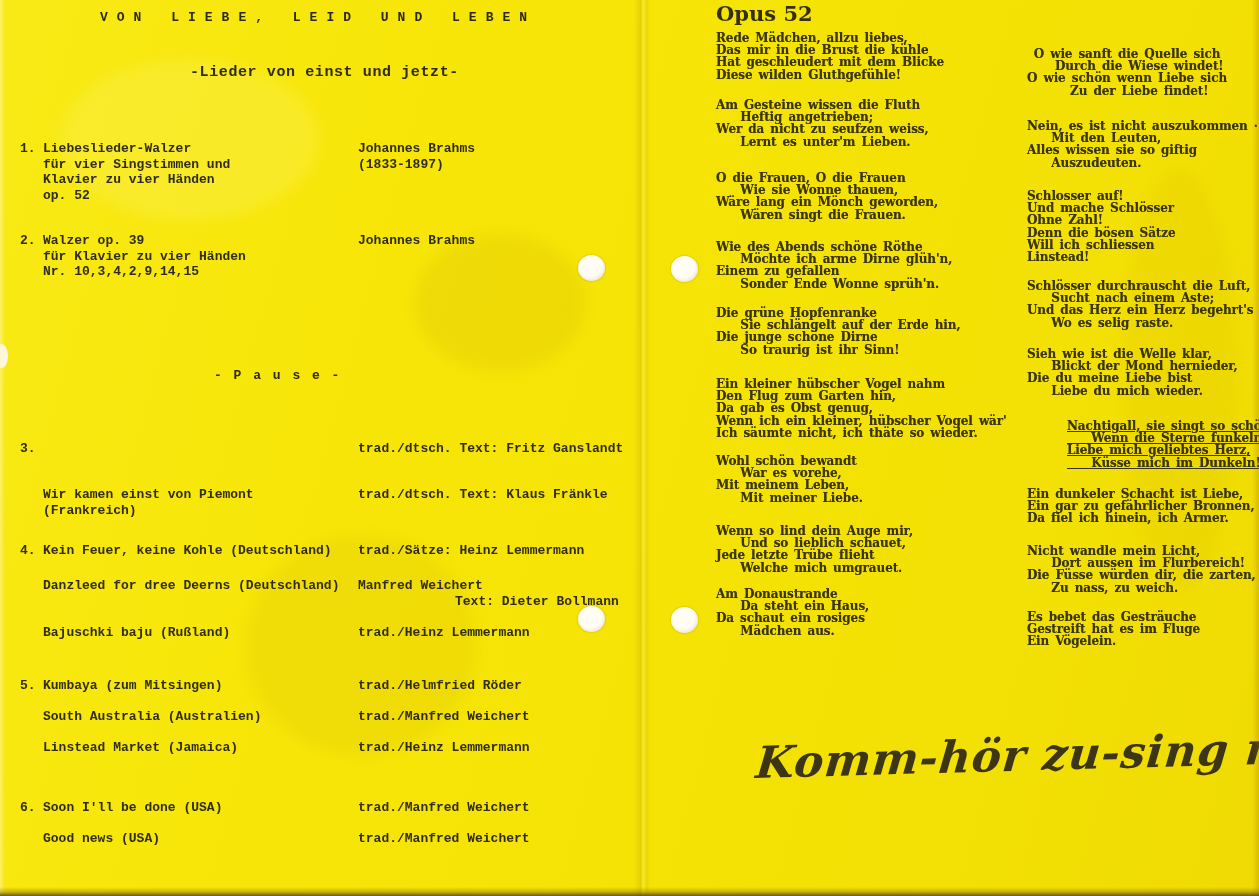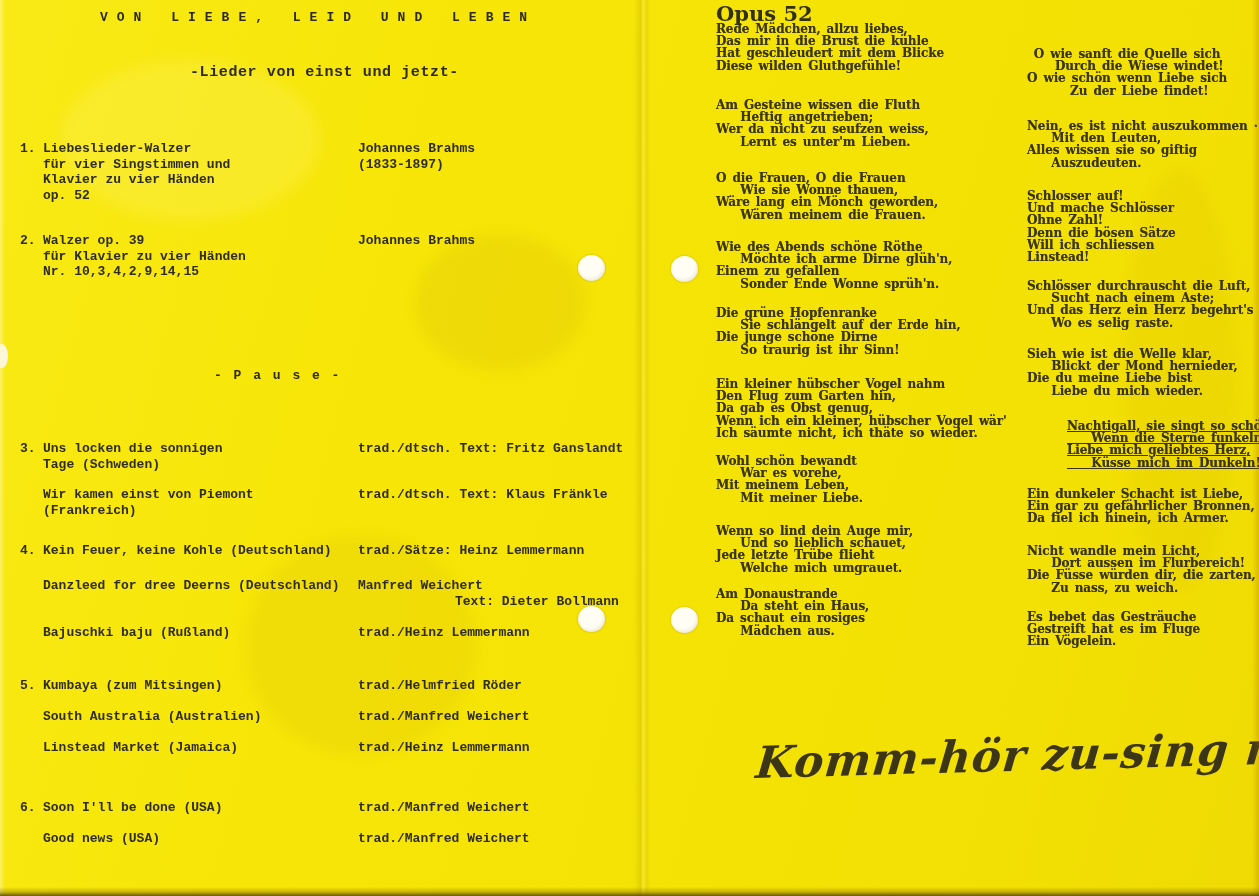--- a/index.html
+++ b/index.html
@@ -67,21 +67,21 @@
     <div class="lp-title">VON LIEBE, LEID UND LEBEN</div>
     <div class="lp-subtitle">-Lieder von einst und jetzt-</div>
     <div id="program-list">
         <div class="prog-row" style="top: 141px;"><span class="prog-num">1.</span><div class="prog-title"><div class="mono-line">Liebeslieder-Walzer</div><div class="mono-line">für vier Singstimmen und</div><div class="mono-line">Klavier zu vier Händen</div><div class="mono-line">op. 52</div></div><div class="prog-credit">
             <div class="mono-line">Johannes Brahms</div>
             <div class="mono-line">(1833-1897)</div>
           </div></div>
         <div class="prog-row" style="top: 233px;"><span class="prog-num">2.</span><div class="prog-title"><div class="mono-line">Walzer op. 39</div><div class="mono-line">für Klavier zu vier Händen</div><div class="mono-line">Nr. 10,3,4,2,9,14,15</div></div><div class="prog-credit">
             <div class="mono-line">Johannes Brahms</div>
           </div></div>
-        <div class="prog-row" style="top: 441px;"><span class="prog-num">3.</span><div class="prog-title"><div class="mono-line">Uns locken die sonnigen</div><div class="mono-line">Tage (Schweden)</div></div><div class="prog-credit">
+        <div class="prog-row" style="top: 441px;"><span class="prog-num">3.</span><div class="prog-credit">
             <div class="mono-line">trad./dtsch. Text: Fritz Ganslandt</div>
           </div></div>
         <div class="prog-row" style="top: 487px;"><span class="prog-num"></span><div class="prog-title"><div class="mono-line">Wir kamen einst von Piemont</div><div class="mono-line">(Frankreich)</div></div><div class="prog-credit">
             <div class="mono-line">trad./dtsch. Text: Klaus Fränkle</div>
           </div></div>
         <div class="prog-row" style="top: 543px;"><span class="prog-num">4.</span><div class="prog-title"><div class="mono-line">Kein Feuer, keine Kohle (Deutschland)</div></div><div class="prog-credit">
             <div class="mono-line">trad./Sätze: Heinz Lemmermann</div>
           </div></div>
         <div class="prog-row" style="top: 578px;"><span class="prog-num"></span><div class="prog-title"><div class="mono-line">Danzleed for dree Deerns (Deutschland)</div></div><div class="prog-credit">
             <div class="mono-line">Manfred Weichert</div>
@@ -105,37 +105,37 @@
         <div class="prog-row" style="top: 831px;"><span class="prog-num"></span><div class="prog-title"><div class="mono-line">Good news (USA)</div></div><div class="prog-credit">
             <div class="mono-line">trad./Manfred Weichert</div>
           </div></div>
       </div>
     <div class="lp-pause">- P a u s e -</div>
   </div>
 
   <div>
     <div class="opus">Opus 52</div>
     <div id="poems">
-        <div class="stanza" style="left: 716px; top: 23px;">
+        <div class="stanza" style="left: 716px; top: 32px;">
           <div class="poem-line">Rede Mädchen, allzu liebes,</div>
           <div class="poem-line">Das mir in die Brust die kühle</div>
           <div class="poem-line">Hat geschleudert mit dem Blicke</div>
           <div class="poem-line">Diese wilden Gluthgefühle!</div>
         </div>
         <div class="stanza" style="left: 716px; top: 99px;">
           <div class="poem-line">Am Gesteine wissen die Fluth</div>
           <div class="poem-line">    Heftig angetrieben;</div>
           <div class="poem-line">Wer da nicht zu seufzen weiss,</div>
           <div class="poem-line">    Lernt es unter'm Lieben.</div>
         </div>
         <div class="stanza" style="left: 716px; top: 172px;">
           <div class="poem-line">O die Frauen, O die Frauen</div>
           <div class="poem-line">    Wie sie Wonne thauen,</div>
           <div class="poem-line">Wäre lang ein Mönch geworden,</div>
-          <div class="poem-line">    Wären meinem die Frauen.</div>
+          <div class="poem-line">    Wären singt die Frauen.</div>
         </div>
         <div class="stanza" style="left: 716px; top: 241px;">
           <div class="poem-line">Wie des Abends schöne Röthe</div>
           <div class="poem-line">    Möchte ich arme Dirne glüh'n,</div>
           <div class="poem-line">Einem zu gefallen</div>
           <div class="poem-line">    Sonder Ende Wonne sprüh'n.</div>
         </div>
         <div class="stanza" style="left: 716px; top: 307px;">
           <div class="poem-line">Die grüne Hopfenranke</div>
           <div class="poem-line">    Sie schlängelt auf der Erde hin,</div>

